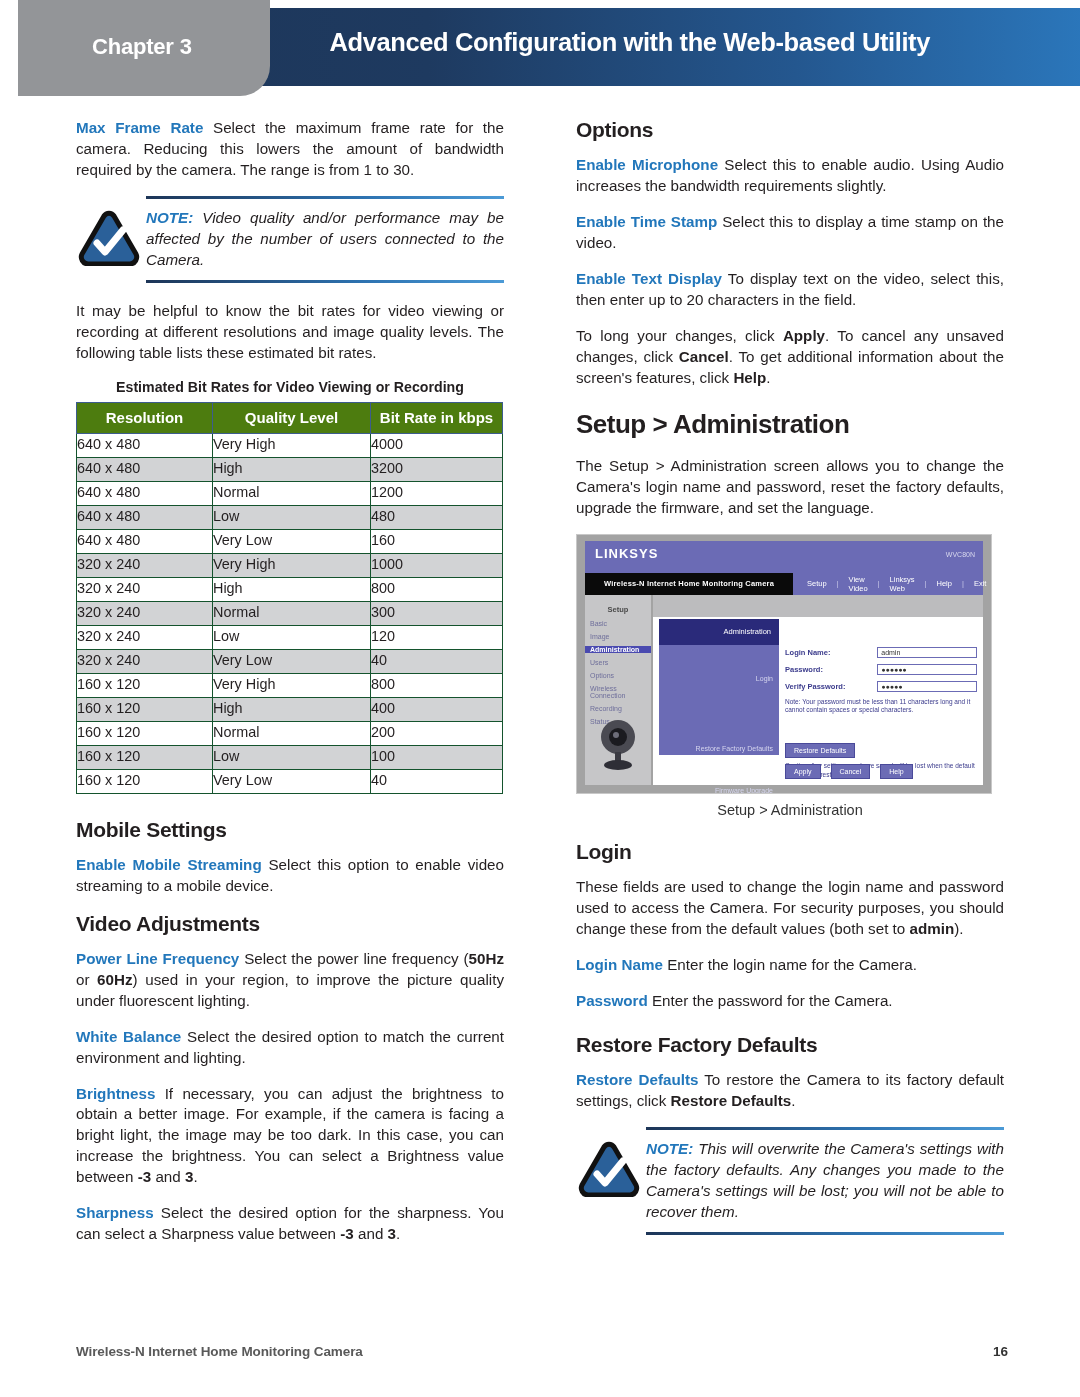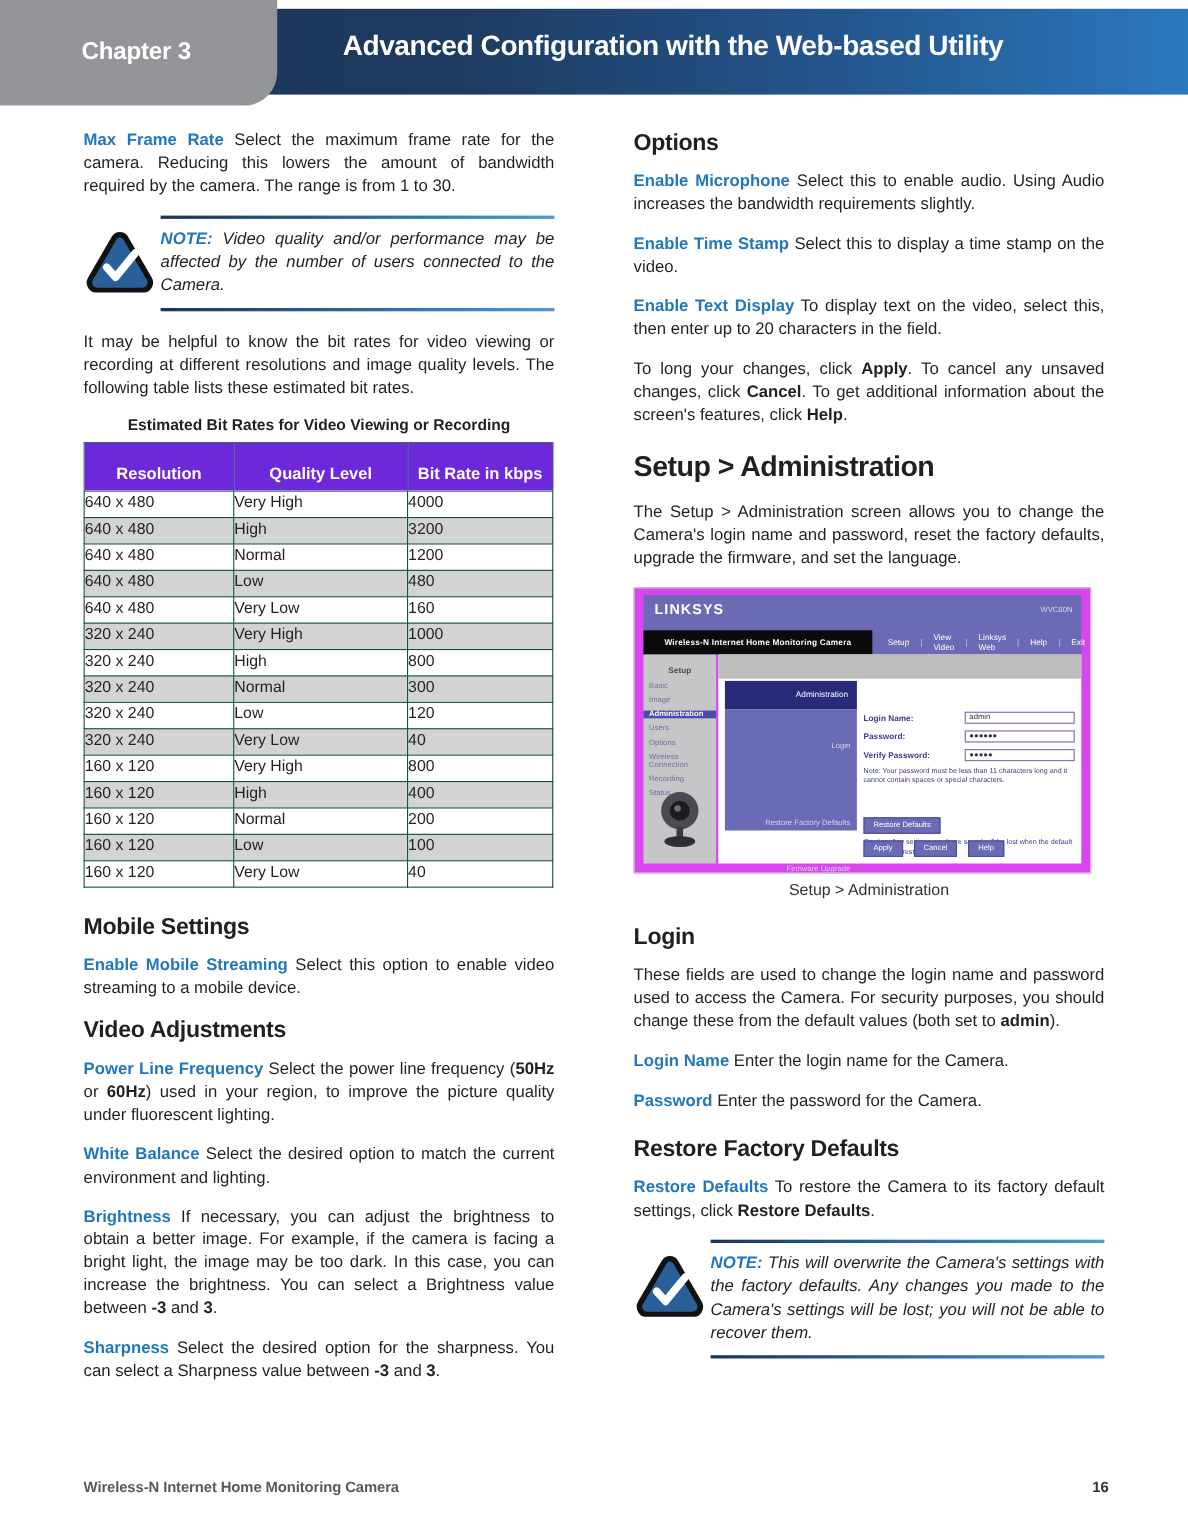--- a/index.html
+++ b/index.html
@@ -12,21 +12,21 @@
     height: 1397px;
     position: relative;
     font-family: "Liberation Sans", sans-serif;
     color: #231f20;
     overflow: hidden;
   }
 
   
   .page-header {
     position: absolute;
-    top: 0; left: 0;
+    top: 0; left: 18px;
     width: 984px;
     height: 96px;
   }
   .header-bar {
     position: absolute;
     top: 8px;
     left: 0;
     width: 1080px;
     height: 78px;
     background: linear-gradient(to right, #1d3557 0%, #1e3a60 38%, #24578f 72%, #2b78bd 100%);
@@ -138,25 +138,25 @@
     font-weight: bold;
     text-align: center;
     color: #231f20;
   }
   table.bitrates {
     border-collapse: collapse;
     width: 426px;
     table-layout: fixed;
   }
   table.bitrates th {
-    background: #6d28d9;
+    background: #4d7c0f;
     color: #ffffff;
     font-size: 15px;
     font-weight: bold;
-    padding: 19px 0 7px 0;
+    padding: 6px 0 7px 0;
     text-align: center;
     border: 1px solid #3c5c8e;
   }
   table.bitrates td {
     font-size: 14.4px;
     padding: 2px 0 5px 0;
     border: 1px solid #14532d;
     color: #231f20;
   }
   table.bitrates tr.alt td { background: #d2d3d5; }
@@ -164,21 +164,21 @@
   table.bitrates col.c1 { width: 136px; }
   table.bitrates col.c2 { width: 158px; }
   table.bitrates col.c3 { width: 132px; }
 
   
   .shot-wrap { margin: 6px 0 4px 0; }
   .shot {
     width: 414px;
     height: 258px;
     border: 1px solid #c8c8c8;
-    background: #d946ef;
+    background: #a3a3a3;
     position: relative;
     overflow: hidden;
   }
   .shot-caption {
     margin-top: 8px;
     text-align: center;
     font-size: 14.5px;
     color: #333333;
   }
   .s-topbar {

